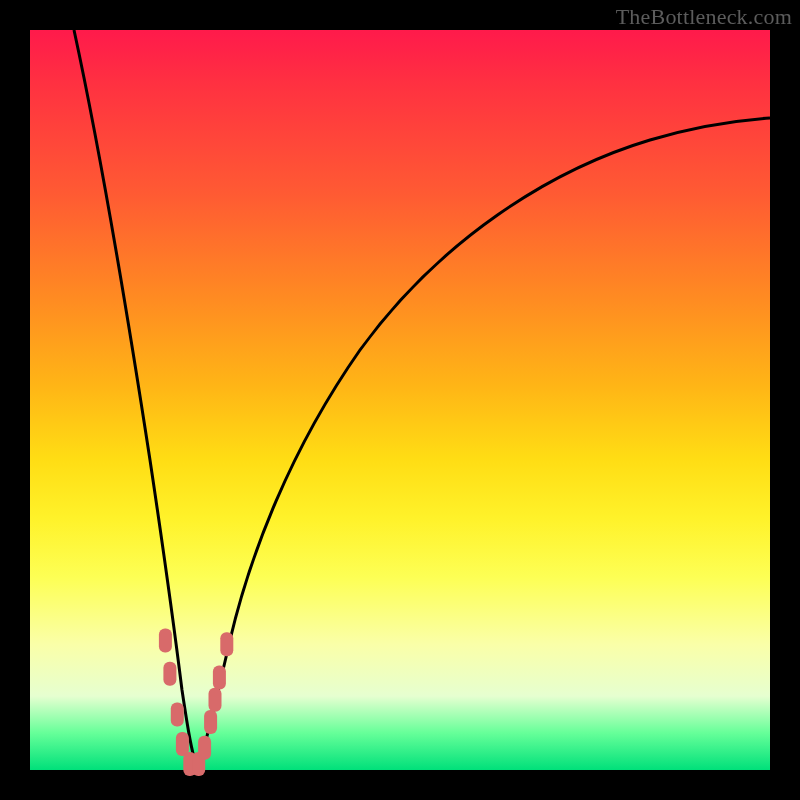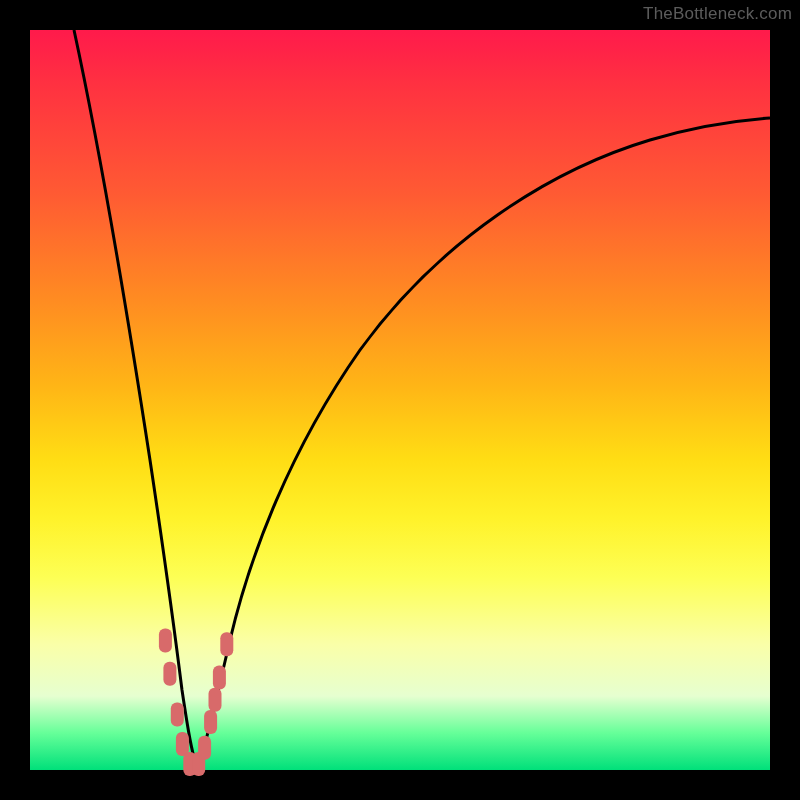--- a/index.html
+++ b/index.html
@@ -39,23 +39,24 @@
       #e6ffd0 90%,
       #66ff99 95%,
       #00e07a 100%
     );
   }
   .watermark {
     position: absolute;
     top: 4px;
     right: 8px;
     color: #5c5c5c;
-    font-size: 17px;
+    font-size: 22px;
     letter-spacing: 0.2px;
     font-weight: 400;
+    font-family: Liberation Serif, serif;
   }
   svg.curves {
     position: absolute;
     top: 0;
     left: 0;
     width: 740px;
     height: 740px;
     overflow: visible;
   }
   .curve {

